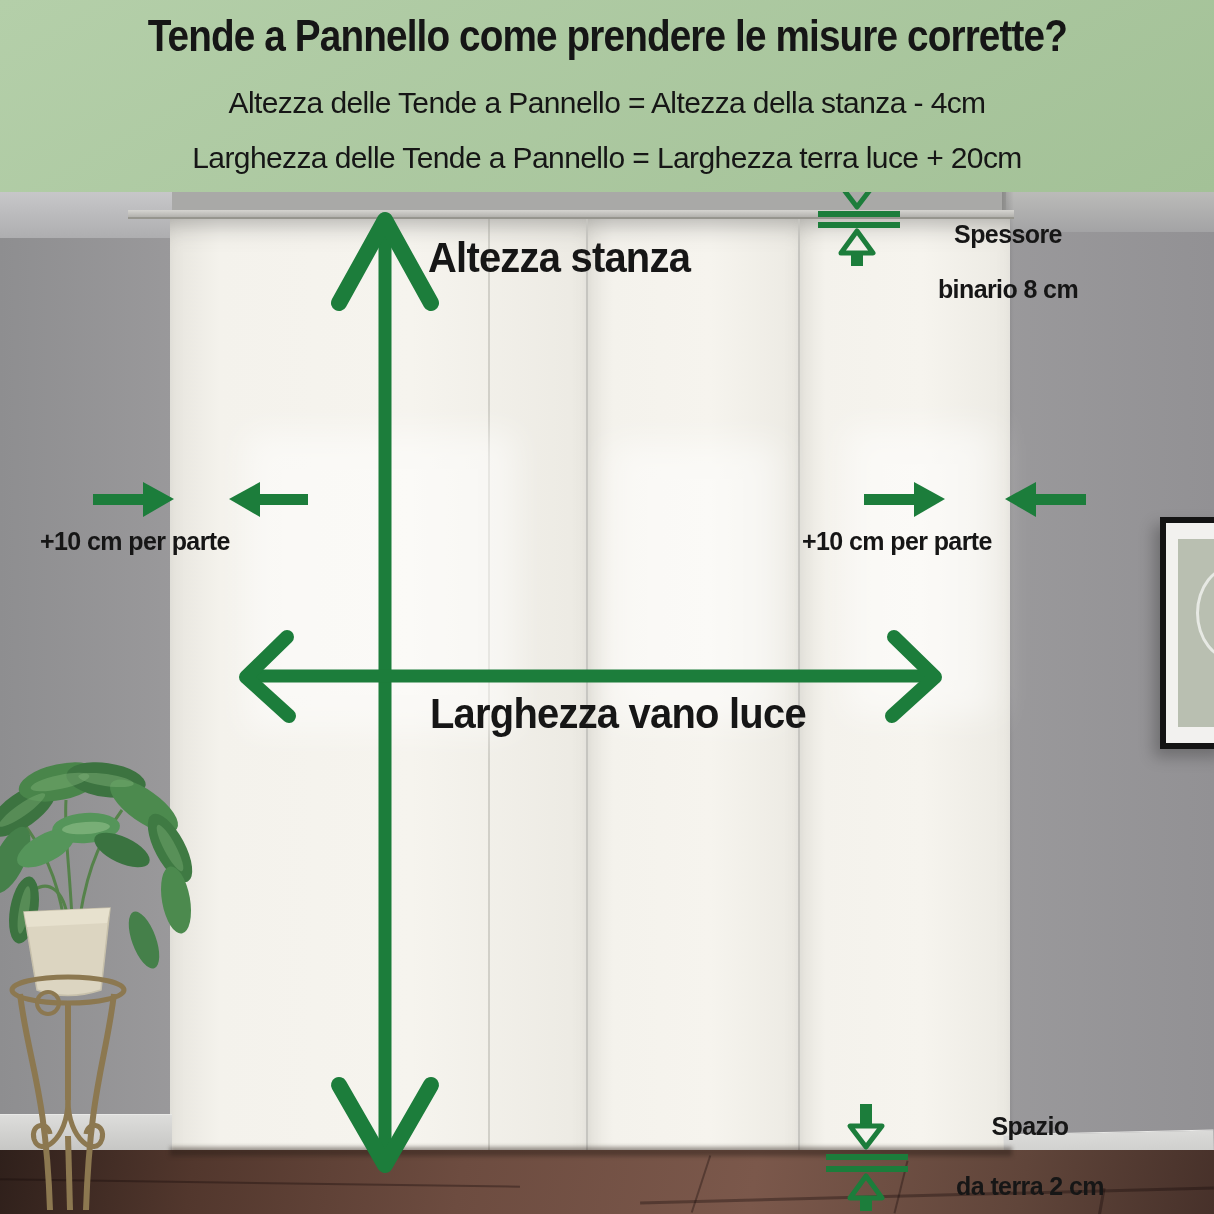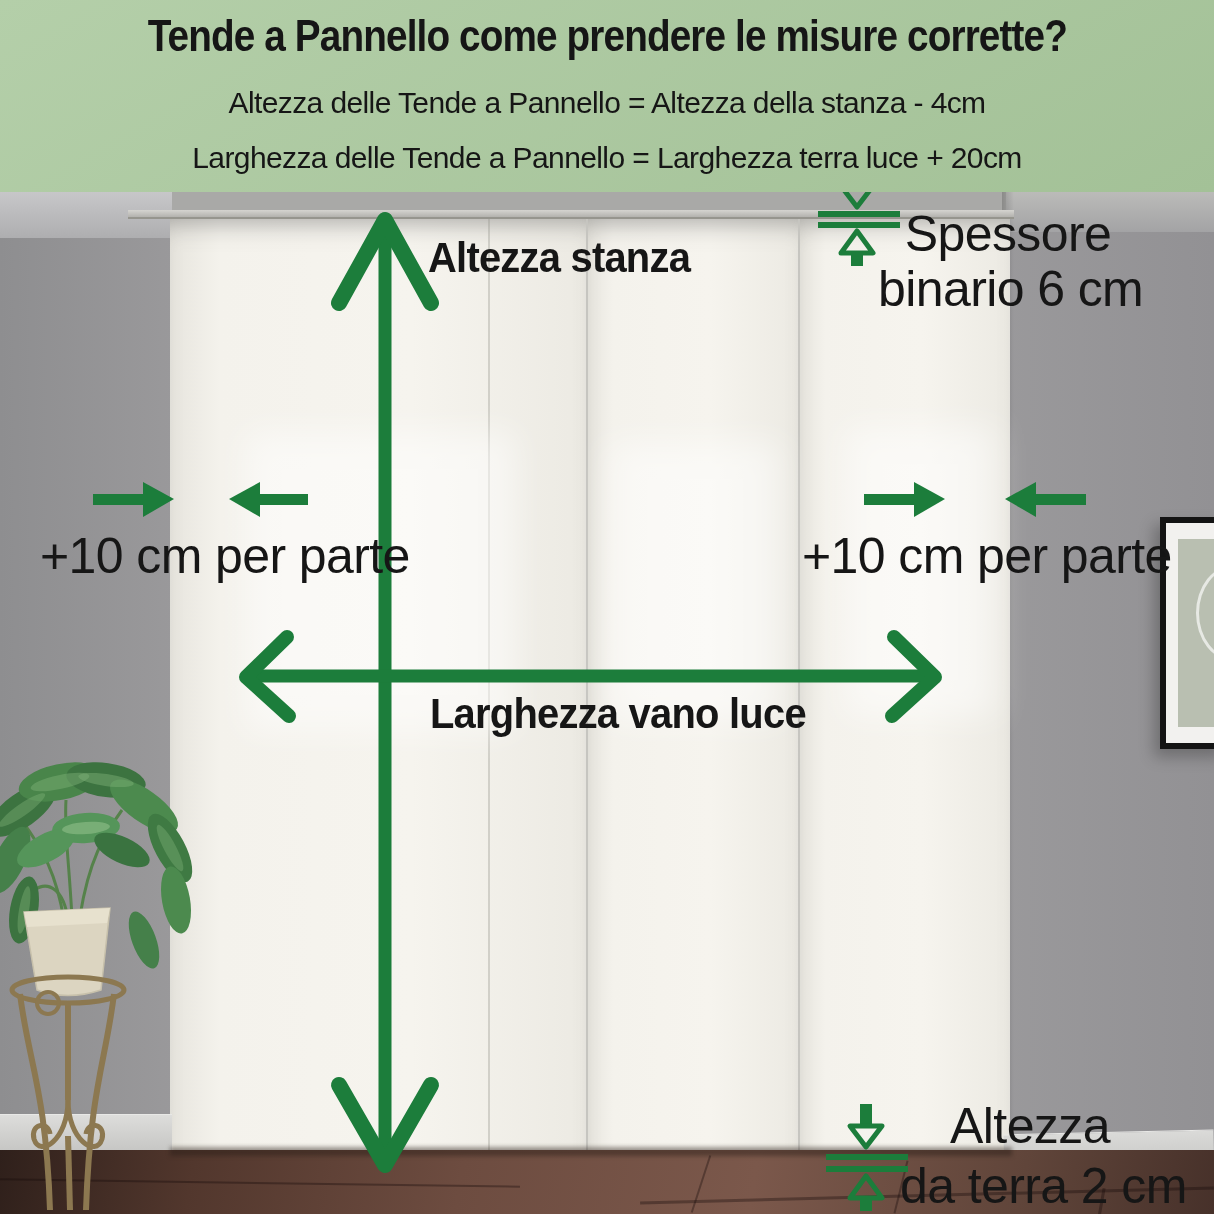--- a/index.html
+++ b/index.html
@@ -71,21 +71,21 @@
   .frame .art::after { content:""; position:absolute; left:18px; top:26px; width:70px; height:90px;
     border:3px solid rgba(255,255,255,0.65); border-radius:50%; }
 
   
   .overlay { position:absolute; inset:0; z-index:20; pointer-events:none; }
   .arrF { fill:var(--accent-green,#1c7d3b); }
   .arrS { stroke:var(--accent-green,#1c7d3b); fill:none; stroke-linecap:round; stroke-linejoin:round; }
 
   .lab { position:absolute; z-index:25; white-space:nowrap; color:var(--label-text,#161616); }
   .lab.bold { font-size:42px; font-weight:800; letter-spacing:-0.8px; transform:scaleX(0.95); transform-origin:left; }
-  .lab.reg  { font-size:50px; font-weight:400; letter-spacing:-0.6px; }
+  .lab.reg  { font-size:25px; font-weight:700; letter-spacing:-0.6px; }
   .lab.center { text-align:center; }
 
   
   .plant { position:absolute; left:-6px; top:548px; z-index:12; }
 </style>
 </head>
 <body>
 
 <div class="stage">
 
@@ -208,22 +208,22 @@
         <polygon class="arrS" points="850,1198 866,1176 882,1198" stroke-width="5"></polygon>
         <rect class="arrF" x="860" y="1197" width="12" height="14"></rect>
       </g>
     </svg>
   </div>
 
   <div class="lab bold" style="left:428px; top:234px;">Altezza stanza</div>
   <div class="lab bold" style="left:430px; top:690px;">Larghezza vano luce</div>
   <div class="lab reg center" style="left:878px; top:207px; width:260px; line-height:55px;">
     <div>Spessore</div>
-    <div>binario 6 cm</div>
+    <div>binario 8 cm</div>
   </div>
   <div class="lab reg" style="left:40px; top:527px;">+10 cm per parte</div>
   <div class="lab reg" style="left:802px; top:527px;">+10 cm per parte</div>
   <div class="lab reg center" style="left:900px; top:1096px; width:260px; line-height:60px;">
-    <div>Altezza</div>
+    <div>Spazio</div>
     <div>da terra 2 cm</div>
   </div>
 
 </div>
 
 </body></html>

